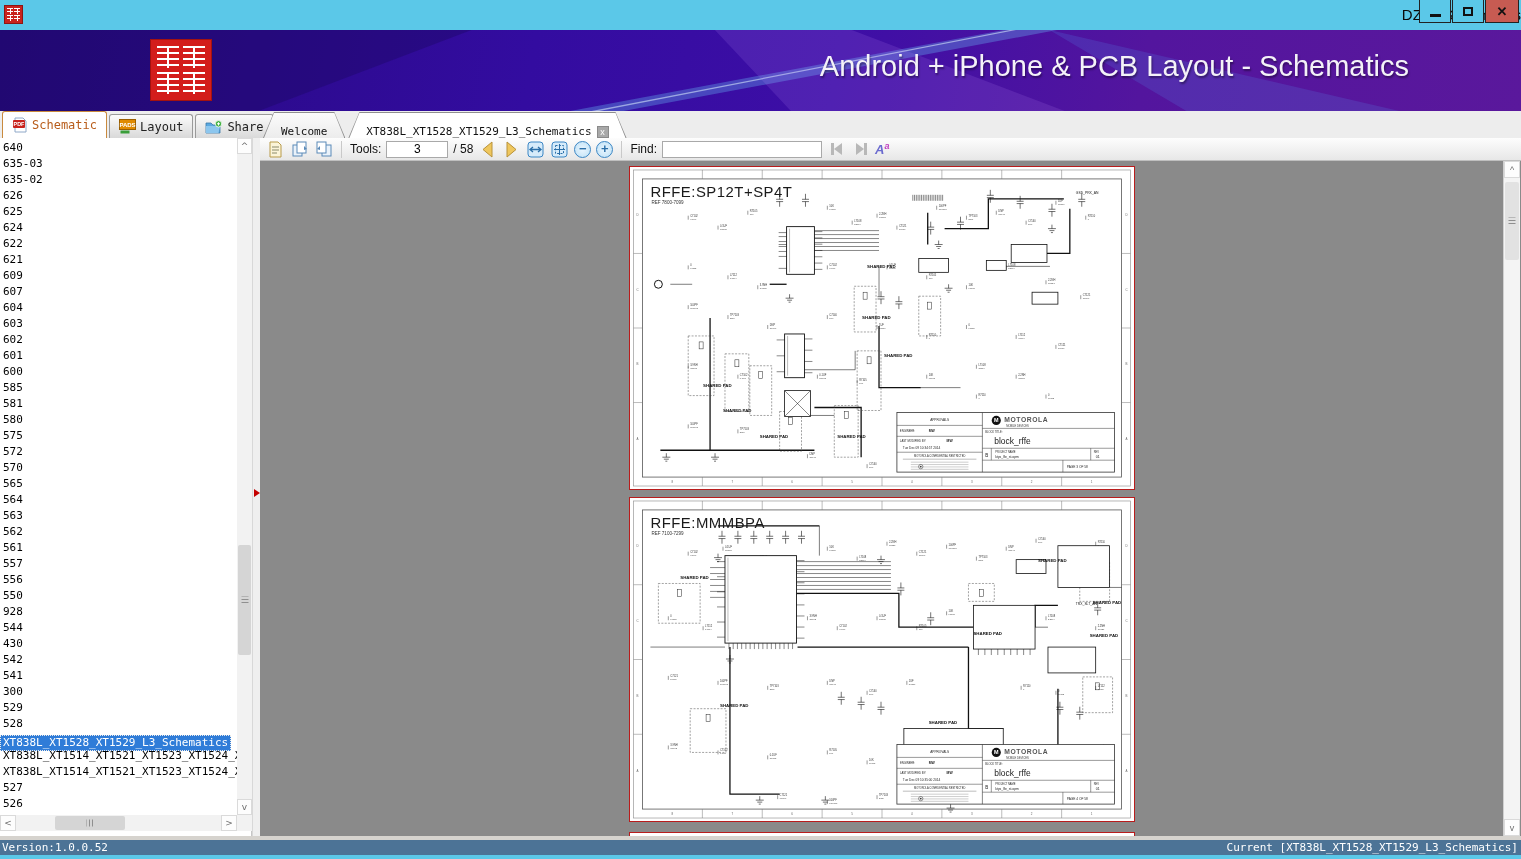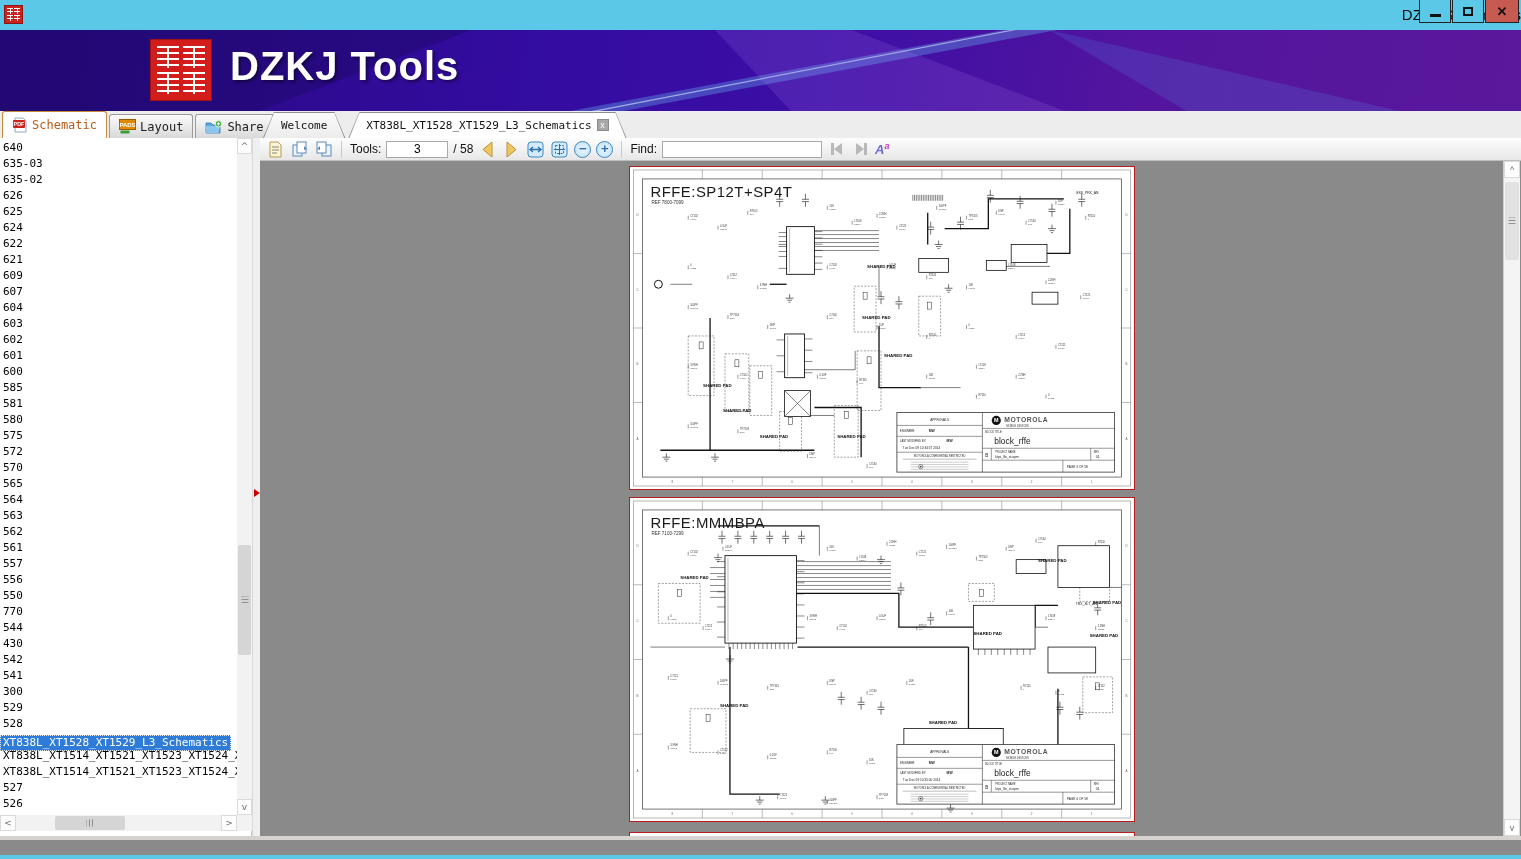--- a/index.html
+++ b/index.html
@@ -52,21 +52,21 @@
     font-family:"DejaVu Sans Mono",monospace;color:#222;}
   .mtab.active{height:27px;background:#FFF;color:#B85C1A;border-color:#C98A3E;}
   .micon{display:inline-block;}
   .dtabs{position:absolute;left:263px;bottom:0;height:26px;display:flex;gap:3px;}
   .dtab{position:relative;height:26px;}
   .dtab .bg{position:absolute;inset:0;background:#8F8F8F;
     clip-path:polygon(11px 0,calc(100% - 11px) 0,100% 100%,0 100%);}
   .dtab .bg2{position:absolute;left:1px;right:1px;top:1px;bottom:0;background:linear-gradient(#FBFBFB,#ECECEC);
     clip-path:polygon(10px 0,calc(100% - 10px) 0,100% 100%,0 100%);}
   .dtab.active .bg2{background:#FFF;}
-  .dtab .lbl{position:relative;display:flex;align-items:center;gap:5px;height:26px;padding:0 18px;
+  .dtab .lbl{position:relative;display:flex;align-items:flex-end;gap:5px;height:26px;padding:0 18px;
     font-size:11px;font-family:"DejaVu Sans Mono",monospace;color:#111;}
   .dtab .x{width:12px;height:12px;background:#A8A8A8;border:1px solid #8A8A8A;color:#FFF;font-size:9px;
     line-height:10px;text-align:center;font-family:"Liberation Sans",sans-serif;}
   
   .sidebar{position:absolute;left:0;top:138px;width:252px;height:698px;background:#FFF;border-right:1px solid #C6C6C6;padding-left:44px;}
   .list{position:absolute;left:0;top:2px;width:237px;height:675px;overflow:hidden;}
   .list .row{height:16px;line-height:16px;font-size:11px;font-family:"DejaVu Sans Mono",monospace;color:#000;
     white-space:nowrap;padding-left:3px;}
   .list .row.sel{background:#2F7CD8;color:#FFF;outline:1px dotted #EAEaea;outline-offset:-1px;display:inline-block;min-width:0;padding-right:3px;height:16px;}
   .sb{background:#F2F2F2;position:absolute;}
@@ -144,21 +144,21 @@
     <div class="streak1"></div>
     <div class="streak3"></div>
     <div class="streak5"></div>
     <div class="logo">
       <span class="zhg"></span>
         <span class="zhg"></span>
         <span class="zhg"></span>
         <span class="zhg"></span>
       <span class="hiddentext">东震科技</span>
     </div>
-    <div class="brand">DZKJ Tools</div>
+    <div class="tagline">Android + iPhone &amp; PCB Layout - Schematics</div>
   </div>
 
   <div class="tabbar">
     <div class="mtabs">
       <div class="mtab active">
         <svg class="micon" width="16" height="16" viewBox="0 0 16 16">
           <path d="M3 1h8l3 3v11H3z" fill="#FFF" stroke="#8FA8C8" stroke-width="1"></path>
           <rect x="1" y="3" width="12" height="8" fill="#C8231E" rx="1"></rect>
           <text x="7" y="9.4" font-size="5.4" font-weight="bold" fill="#FFF" text-anchor="middle" font-family="Liberation Sans,sans-serif">PDF</text>
         </svg>
@@ -225,21 +225,21 @@
         <div class="row">572</div>
         <div class="row">570</div>
         <div class="row">565</div>
         <div class="row">564</div>
         <div class="row">563</div>
         <div class="row">562</div>
         <div class="row">561</div>
         <div class="row">557</div>
         <div class="row">556</div>
         <div class="row">550</div>
-        <div class="row">770</div>
+        <div class="row">928</div>
         <div class="row">544</div>
         <div class="row">430</div>
         <div class="row">542</div>
         <div class="row">541</div>
         <div class="row">300</div>
         <div class="row">529</div>
         <div class="row">528</div>
         <div style="height: 16px;"><div class="row sel">XT838L_XT1528_XT1529_L3_Schematics</div></div>
         <div class="row">XT838L_XT1514_XT1521_XT1523_XT1524_XT1</div>
         <div class="row">XT838L_XT1514_XT1521_XT1523_XT1524_XT1</div>
@@ -1008,14 +1008,18 @@
         <div class="btn" style="top:0;left:0;">^</div>
         <div class="thumb" style="left:1px;width:14px;top:21px;height:78px;background:#E2E2E2;">
             <span class="grip"></span>
           </div>
         <div class="btn" style="bottom:0;left:0;">v</div>
       </div>
     </div>
   </div>
 
   <div class="statusgap"></div>
+  <div class="statusbar">
+    <span class="ver">Version:1.0.0.52</span>
+    <span class="cur">Current [XT838L_XT1528_XT1529_L3_Schematics]</span>
+  </div>
   <div class="statusedge"></div>
 </div>
 
 </body></html>

